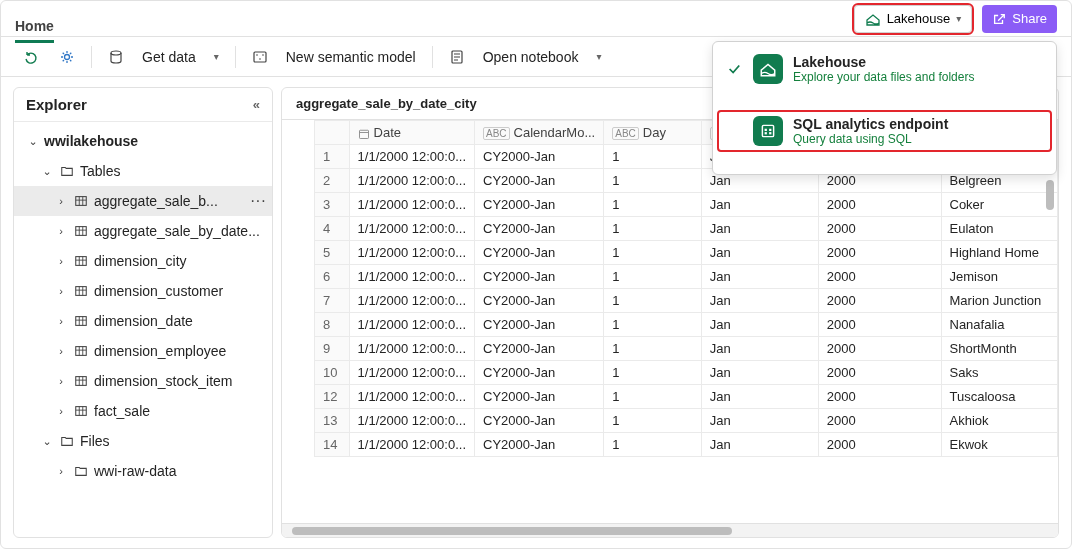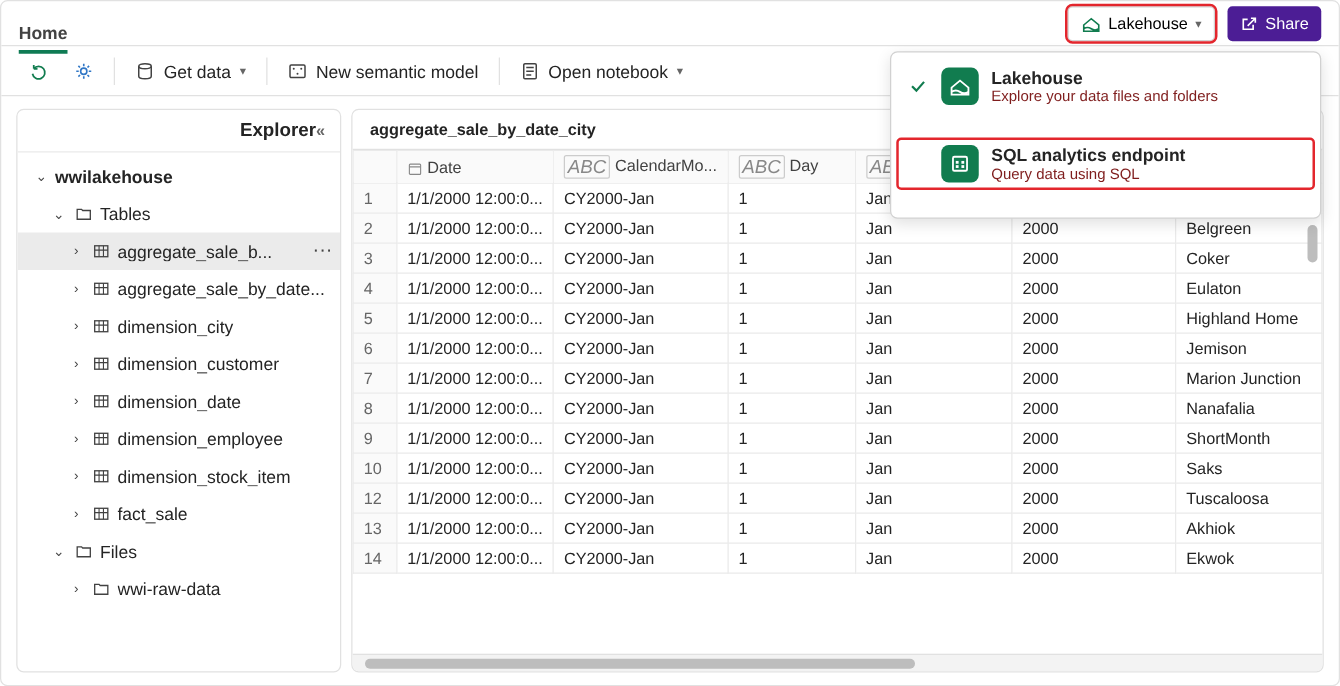--- a/index.html
+++ b/index.html
@@ -7,62 +7,62 @@
   .app { width:1072px; height:549px; position:relative; border:1px solid #e1e1e1; border-radius:6px; overflow:hidden; }
 
   
   .header { display:flex; align-items:center; justify-content:space-between; height:36px; padding:0 14px; border-bottom:1px solid #e1e1e1; }
   .tabs { display:flex; gap:16px; height:48px; align-items:flex-end;}
   .tab { padding:6px 0; font-size:14px; font-weight:600; color:#424242; border-bottom:3px solid transparent; cursor:pointer;}
   .tab.active { border-bottom-color:#0f7b54; }
   .header-right { display:flex; gap:10px; align-items:center; }
   .lh-btn { display:flex; align-items:center; gap:6px; height:28px; padding:0 10px; border:1px solid #d1d1d1; border-radius:4px; background:#fff; cursor:pointer; font-size:13px;}
   .lh-btn.highlight { outline:2px solid #e3262d; outline-offset:0px; }
-  .share-btn { display:flex; align-items:center; gap:6px; height:28px; padding:0 10px; border:none; border-radius:4px; background:#4c1d95; color:#fff; cursor:pointer; font-size:13px;}
+  .share-btn { display:flex; align-items:center; gap:6px; height:28px; padding:0 10px; border:none; border-radius:4px; background:#8b5cf6; color:#fff; cursor:pointer; font-size:13px;}
 
   
   .toolbar { display:flex; align-items:center; height:40px; padding:0 14px; gap:4px; border-bottom:1px solid #e1e1e1;}
-  .tbtn { display:flex; align-items:center; gap:7px; height:30px; padding:0 8px; background:transparent; border:none; font-size:14px; cursor:pointer; color:#242424;}
+  .tbtn { display:flex; align-items:center; gap:18px; height:30px; padding:0 8px; background:transparent; border:none; font-size:14px; cursor:pointer; color:#242424;}
   .vsep { width:1px; height:22px; background:#e1e1e1; margin:0 4px;}
 
   
   .body { display:flex; height:calc(100% - 76px); }
   .explorer { width:260px; border-right:1px solid #e1e1e1; display:flex; flex-direction:column; border-radius:0 0 0 0; margin:10px 0 10px 12px; border:1px solid #e1e1e1; border-radius:6px; overflow:hidden;}
-  .explorer-head { display:flex; align-items:center; justify-content:flex-end; padding:8px 12px; font-weight:600; font-size:15px; border-bottom:1px solid #eaeaea;}
+  .explorer-head { display:flex; align-items:center; justify-content:space-between; padding:8px 12px; font-weight:600; font-size:15px; border-bottom:1px solid #eaeaea;}
   .tree { flex:1; overflow:auto; padding:4px 0;}
   .tree-row { display:flex; align-items:center; height:30px; padding-left:6px; gap:4px; cursor:pointer; font-size:14px; white-space:nowrap; overflow:hidden; text-overflow:ellipsis;}
   .tree-row.selected{ background:#ebebeb;}
   .indent0{padding-left:12px;} .indent1{padding-left:26px;} .indent2{padding-left:40px;}
   .chev { width:14px; text-align:center; color:#424242; font-size:11px;}
   .t-icon{width:18px;height:18px;display:inline-flex;align-items:center;justify-content:center;}
   .label { overflow:hidden; text-overflow:ellipsis; flex:1;}
   .more-dots{font-size:16px;color:#424242;padding:0 6px;}
 
   
   .main { flex:1; margin:10px 12px 10px 8px; border:1px solid #e1e1e1; border-radius:6px; display:flex; flex-direction:column; overflow:hidden;}
   .main-head { display:flex; align-items:center; justify-content:space-between; padding:8px 14px; font-weight:600; font-size:13px;}
-  .grid-wrap{flex:1;overflow:auto;border-top:1px solid #e1e1e1; position:relative;}
+  .grid-wrap{flex:1;overflow:auto;border-top:1px solid #e1e1e1; position:relative;padding-left:32px;}
   table.grid{border-collapse:collapse;width:100%;font-size:13px;}
   table.grid th, table.grid td{border:1px solid #eaeaea;padding:4px 8px;text-align:left;height:24px;white-space:nowrap;overflow:hidden;text-overflow:ellipsis;}
   table.grid th{background:#fafafa;font-weight:400;color:#424242;position:sticky;top:0;}
   .rownum{width:36px;text-align:center;color:#666;background:#fafafa;}
-  .type-tag{font-size:15px;color:#888;margin-right:4px;border:1px solid #ccc;padding:0 2px;border-radius:2px;vertical-align:middle;font-style:italic;}
+  .type-tag{font-size:10px;color:#888;margin-right:4px;border:1px solid #ccc;padding:0 2px;border-radius:2px;vertical-align:middle;}
   .col-date{width:110px;} .col-cm{width:118px;} .col-day{width:110px;} .col-sm{width:118px;} .col-cy{width:118px;} .col-city{width:120px;}
   .hscroll{height:14px;background:#f3f3f3;border-top:1px solid #e1e1e1;position:relative;}
   .hscroll-thumb{position:absolute;left:10px;top:3px;height:8px;width:440px;background:#bdbdbd;border-radius:4px;}
   .vscroll-thumb{position:absolute;right:4px;top:60px;height:30px;width:8px;background:#bdbdbd;border-radius:4px;}
 
   
   .dropdown{position:absolute;top:40px;right:14px;width:345px;background:#fff;border:1px solid #d1d1d1;border-radius:6px;box-shadow:0 4px 12px rgba(0,0,0,0.12);z-index:50;padding:4px 0;}
   .dd-item{display:flex;align-items:center;gap:10px;padding:8px 12px;cursor:pointer;}
   .dd-check{width:18px;display:flex;align-items:center;justify-content:center;color:#0f7b54;}
   .dd-icon{width:30px;height:30px;border-radius:6px;background:#117c4f;display:flex;align-items:center;justify-content:center;}
   .dd-text{display:flex;flex-direction:column;}
   .dd-title{font-size:14px;font-weight:600;color:#242424;}
-  .dd-sub{font-size:12px;color:#7f1d1d;}
+  .dd-sub{font-size:12px;color:#15803d;}
   .dd-item.highlight{outline:2px solid #e3262d;outline-offset:-2px;border-radius:4px; margin:18px 4px; padding:6px 8px;}
 
   svg{display:block;}
 </style>
 </head>
 <body>
 <div class="app">
 
 <div class="header">
   <div class="tabs">

